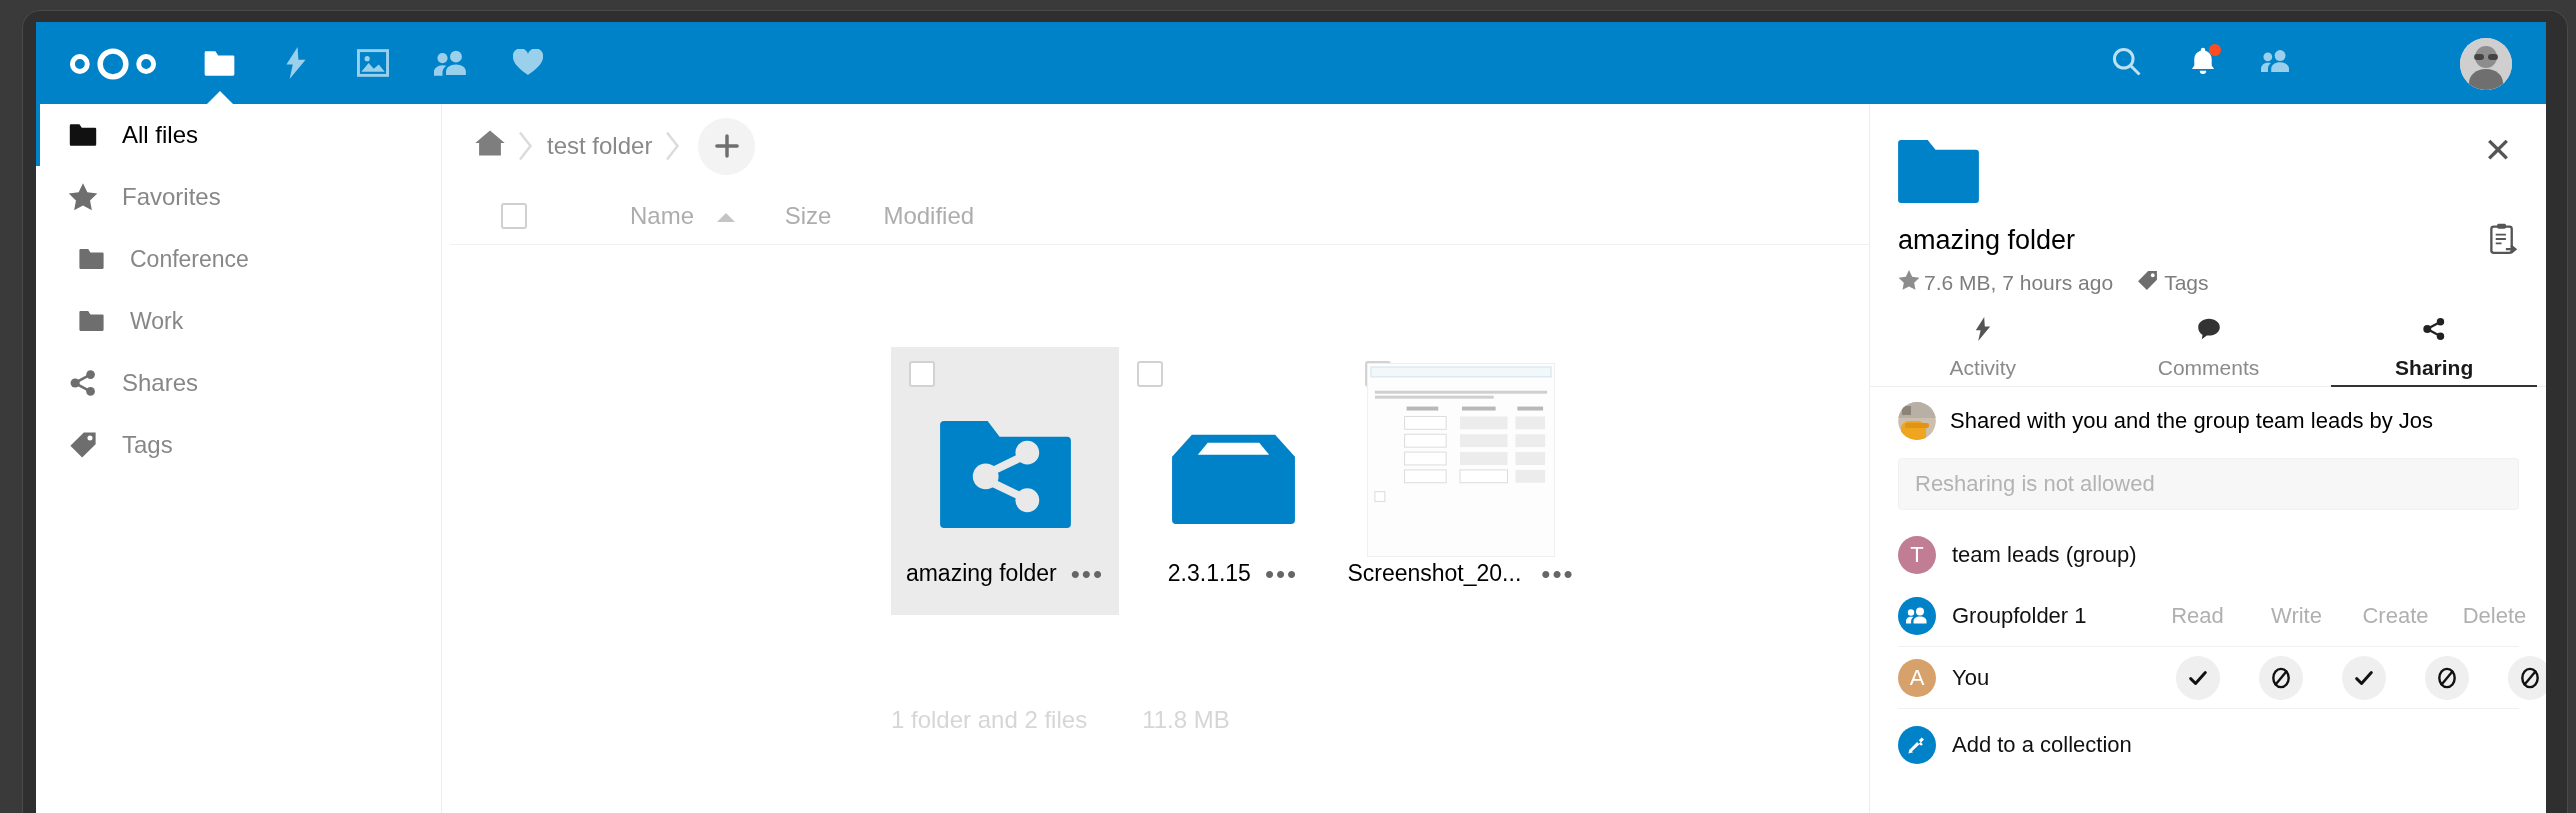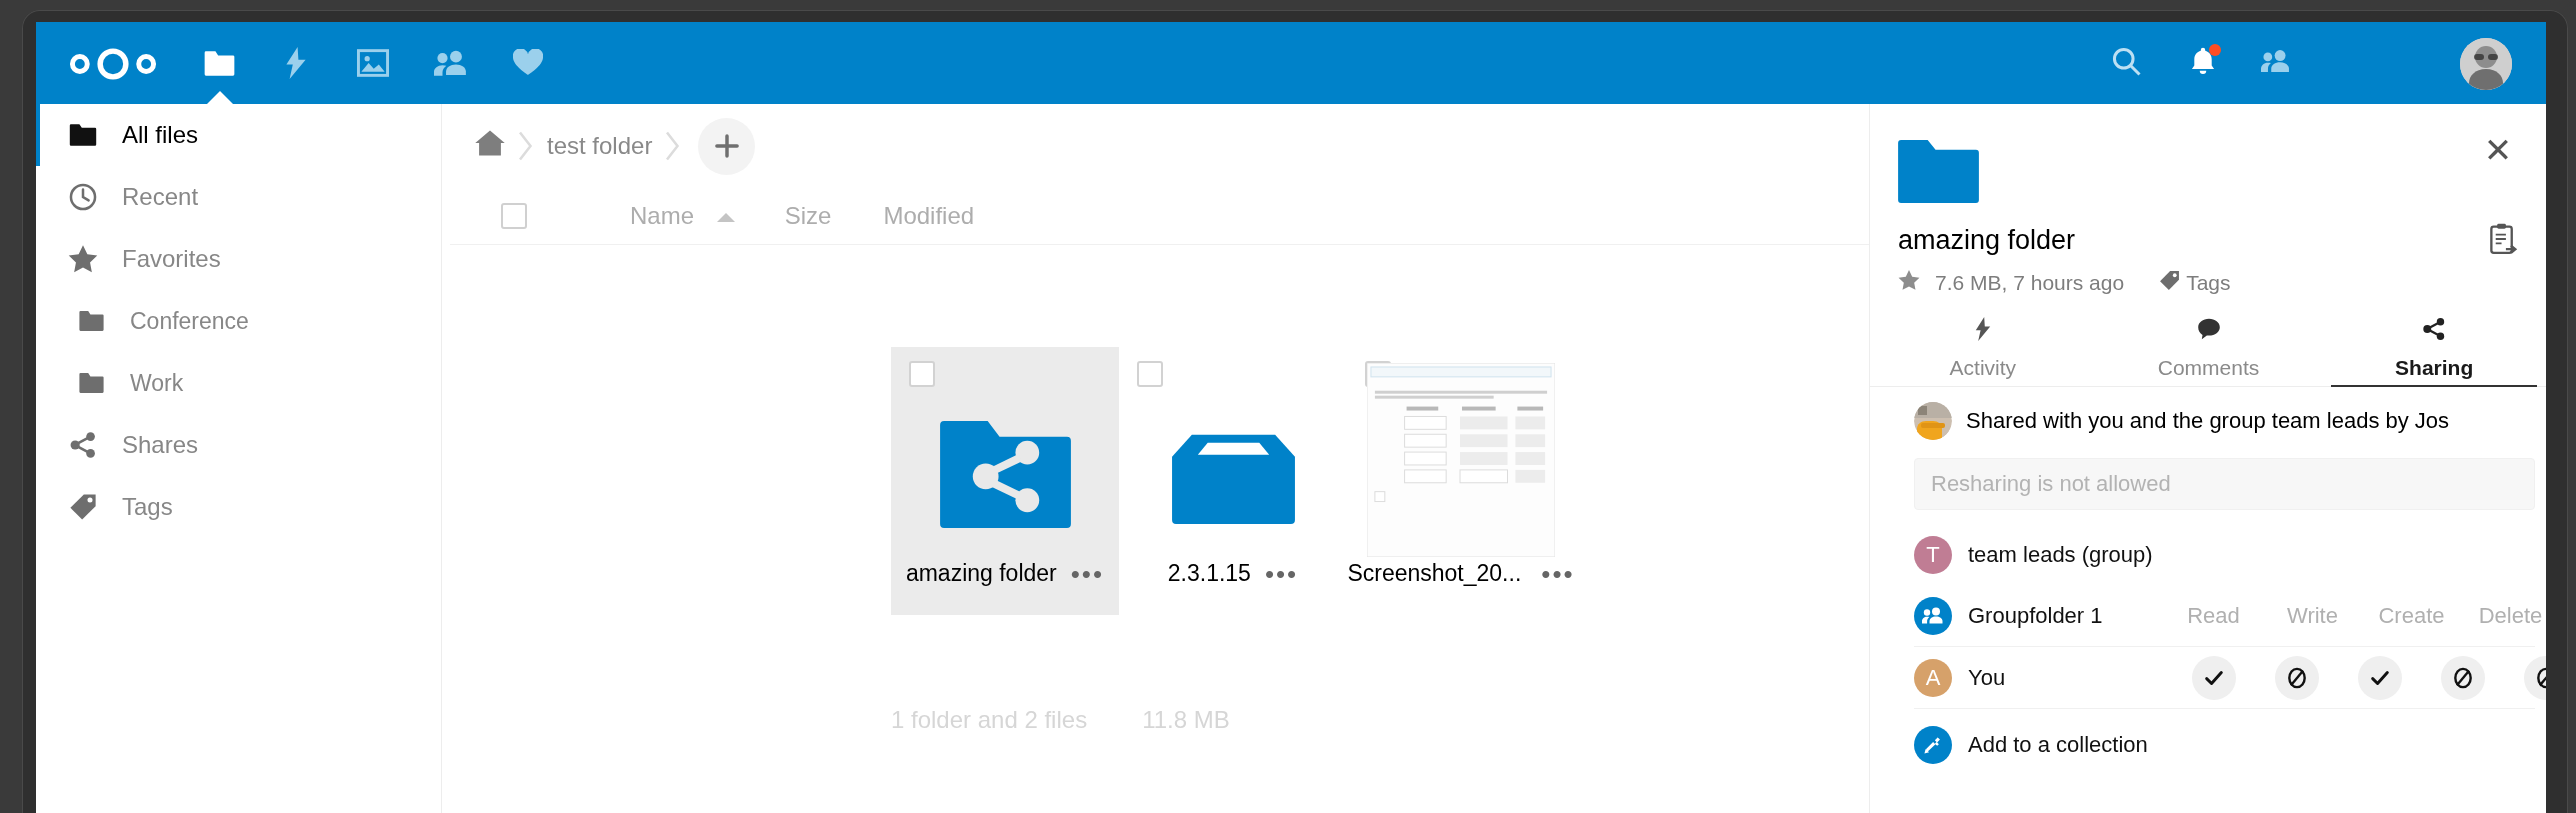--- a/index.html
+++ b/index.html
@@ -165,39 +165,39 @@
   #detail-icon { position: absolute; left: 28px; top: 34px; }
   #detail-title {
     position: absolute; left: 28px; top: 121px;
     font-size: 27px; color: #000;
   }
   #detail-actions {
     position: absolute; right: 28px; top: 119px; cursor: pointer;
   }
   #detail-meta {
     position: absolute; left: 28px; top: 166px;
-    display: flex; align-items: center; gap: 15px;
+    display: flex; align-items: center; gap: 4px;
     color: #7d7d7d; font-size: 21px;
   }
   #tagsbtn { display: flex; align-items: center; gap: 6px; margin-left: 20px; cursor: pointer; }
   #tabs {
     position: absolute; left: 0; top: 206px; width: 677px; height: 77px;
     display: flex; border-bottom: 1px solid #ededed;
   }
   .tab {
     flex: 1; display: flex; flex-direction: column; align-items: center;
     justify-content: center; gap: 10px; cursor: pointer;
     color: #8a8a8a; font-size: 21px; position: relative;
   }
   .tab.active { color: #1a1a1a; font-weight: bold; }
   .tab.active::after {
     content: ""; position: absolute; bottom: -1px; left: 10px; right: 10px;
     height: 2px; background: #333;
   }
-  #share-body { position: absolute; left: 16px; top: 284px; width: 677px; }
+  #share-body { position: absolute; left: 0; top: 284px; width: 677px; }
   #shared-by {
     display: flex; align-items: center; gap: 14px;
     padding: 14px 28px 10px 28px; font-size: 22px; color: #000;
   }
   .av { width: 38px; height: 38px; border-radius: 50%; flex: 0 0 38px;
         display: flex; align-items: center; justify-content: center;
         color: #fff; font-size: 22px; overflow: hidden; }
   #reshare-input {
     margin: 8px 28px 0 28px; height: 52px; background: #f7f7f7;
     border: 1px solid #f0f0f0; border-radius: 4px;
@@ -325,29 +325,20 @@
 
     <div class="nav-item active">
       <span class="nicon">
         <svg width="30" height="24" viewBox="0 0 24 20">
               <path fill="#111" d="M2 1h7l2 3h11a1 1 0 0 1 1 1v13a1 1 0 0 1-1 1H2a1 1 0 0 1-1-1V2a1 1 0 0 1 1-1z"></path>
             </svg>
       </span>
       <span>All files</span>
     </div>
 
-    <div class="nav-item">
-      <span class="nicon">
-        <svg width="28" height="28" viewBox="0 0 20 20">
-          <circle cx="10" cy="10" r="8.6" fill="none" stroke="#6e6e6e" stroke-width="1.8"></circle>
-          <path d="M10 4.6V10l4 2.4" fill="none" stroke="#6e6e6e" stroke-width="1.8" stroke-linecap="round"></path>
-        </svg>
-      </span>
-      <span>Recent</span>
-    </div>
 
     <div class="nav-item">
       <span class="nicon">
         <svg width="30" height="29" viewBox="0 0 20 19">
               <path fill="#6e6e6e" d="M10 0l2.9 6 6.6.9-4.8 4.6 1.2 6.5L10 14.9 4.1 18l1.2-6.5L.5 6.9 7.1 6z"></path>
             </svg>
       </span>
       <span>Favorites</span>
     </div>
 

